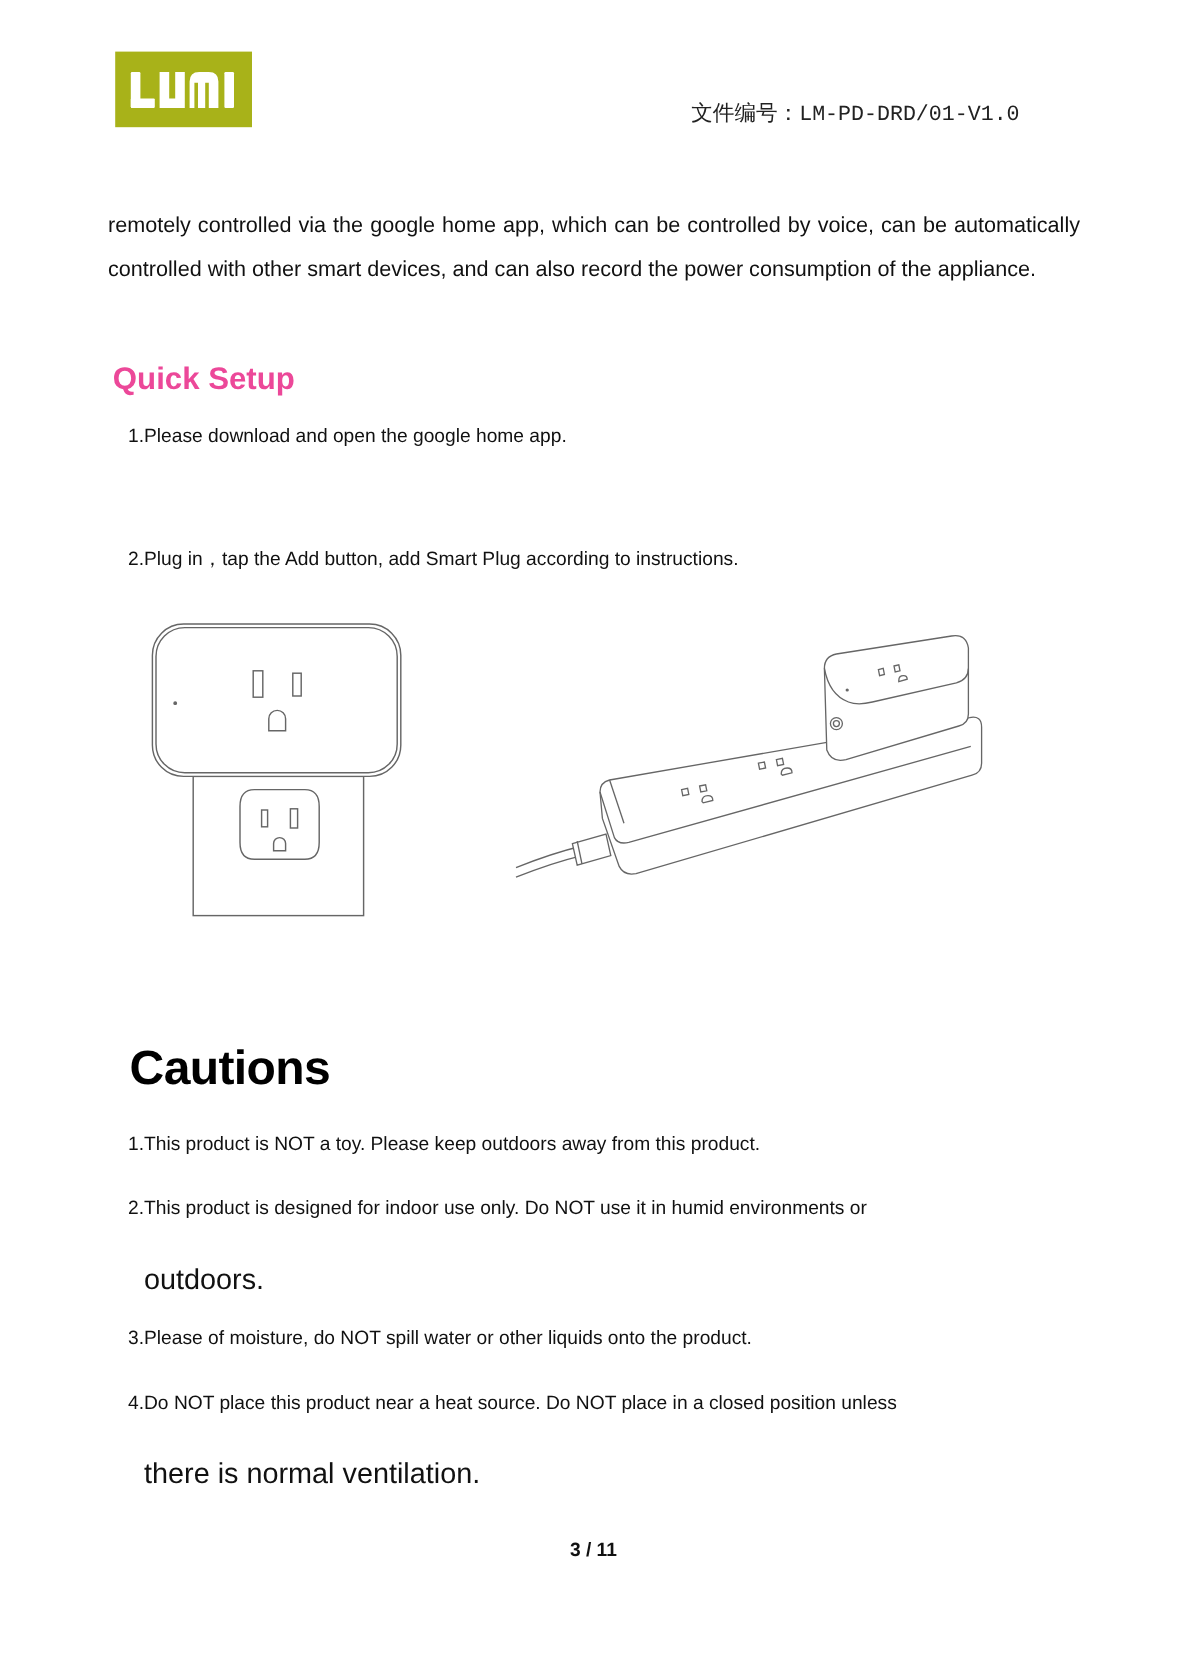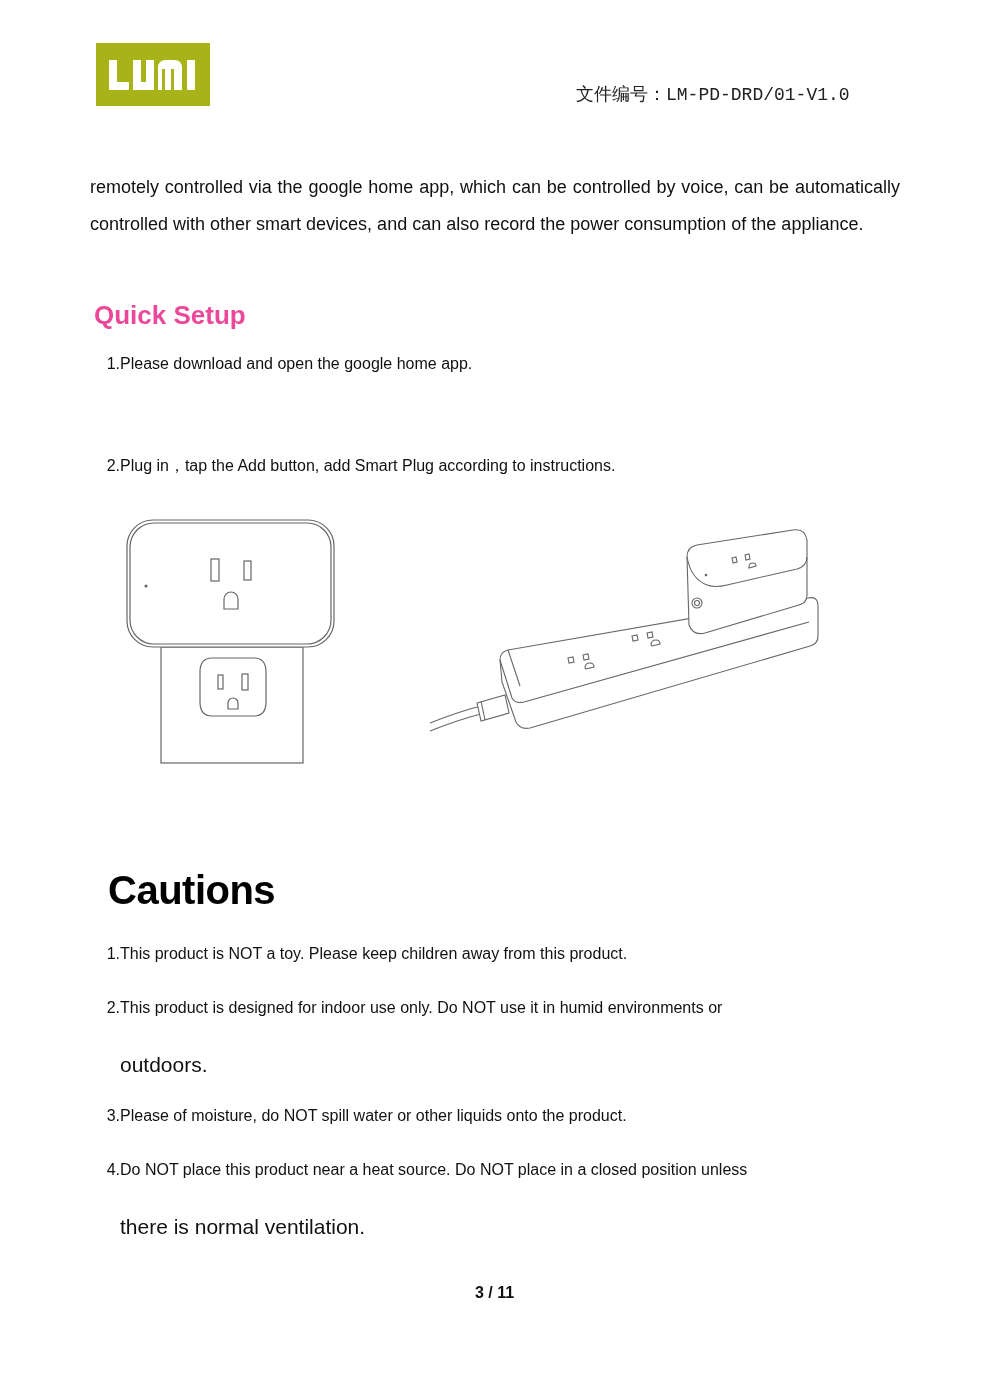--- a/index.html
+++ b/index.html
@@ -5,21 +5,21 @@
   html, body { margin:0; padding:0; background:#ffffff; }
   body { width:989px; height:1400px; position:relative; overflow:hidden; font-family:"Liberation Sans", sans-serif; color:#111; }
   .logo { position:absolute; left:96px; top:43px; width:114px; height:63px; background:#a8b219; }
   .logo svg { display:block; }
   .docnum { position:absolute; left:576px; top:82px; font-family:Liberation Mono, monospace; font-size:18px; color:#222; letter-spacing:0px; white-space:nowrap; }
   .intro { position:absolute; left:90px; top:125px; width:810px; font-size:18px; line-height:36.5px; text-align:justify; color:#111;margin-top:44px; }
   .h2 { position:absolute; left:90px; top:296px; font-size:26px; font-weight:bold; color:#ec4899; margin:4px; }
   .h1 { position:absolute; left:90px; top:850px; font-size:40px; font-weight:bold; color:#000; margin:18px; letter-spacing:-0.5px; }
   .li { position:absolute; left:90px; font-size:16px; color:#111; white-space:nowrap;text-align:right; }
   .li .num { display:inline-block; width:30px; }
-  .cont { position:absolute; left:120px; font-size:21px; color:#111; white-space:nowrap; }
+  .cont { position:absolute; left:120px; font-size:24px; color:#111; white-space:nowrap; }
   .illus-left { position:absolute; left:120px; top:512px; }
   .illus-right { position:absolute; left:425px; top:525px; }
   .pager { position:absolute; left:0; width:989px; top:1284px; text-align:center; font-size:16px; font-weight:bold; color:#111; }
 </style>
 </head>
 <body>
 
 <div class="logo">
   <svg width="114" height="63" viewBox="0 0 114 63">
     <g fill="#ffffff">
@@ -97,21 +97,21 @@
     <path d="M324 42 q0 -4 4 -4 q3 0 3 3 l-7 2 z"></path>
     <circle cx="281" cy="50" r="0.8" fill="#666"></circle>
     <circle cx="272" cy="78" r="5"></circle>
     <circle cx="272" cy="78" r="2.5"></circle>
   </svg>
 </div>
 
 <h1 class="h1">Cautions</h1>
 
 <div class="li" style="top:945px;">
-  <span class="num">1.</span><span>This product is NOT a toy. Please keep children away from this product.</span>
+  <span class="num">1.</span><span>This product is NOT a toy. Please keep outdoors away from this product.</span>
 </div>
 <div class="li" style="top:999px;">
   <span class="num">2.</span><span>This product is designed for indoor use only. Do NOT use it in humid environments or</span>
 </div>
 <div class="cont" style="top:1053px;">outdoors.</div>
 <div class="li" style="top:1107px;">
   <span class="num">3.</span><span>Please of moisture, do NOT spill water or other liquids onto the product.</span>
 </div>
 <div class="li" style="top:1161px;">
   <span class="num">4.</span><span>Do NOT place this product near a heat source. Do NOT place in a closed position unless</span>

